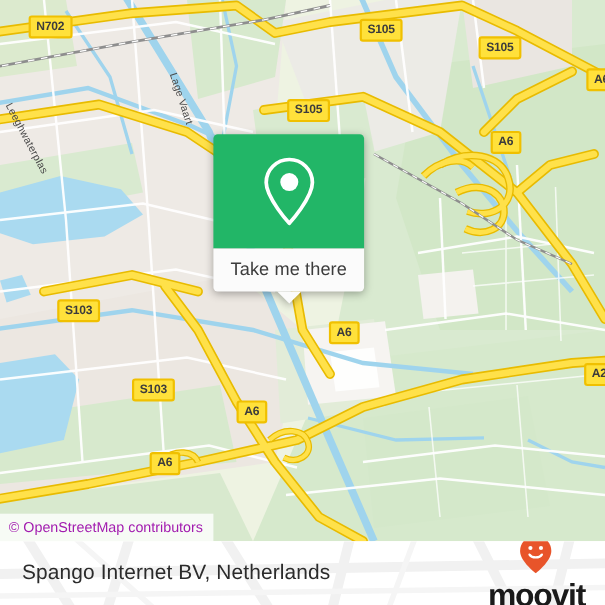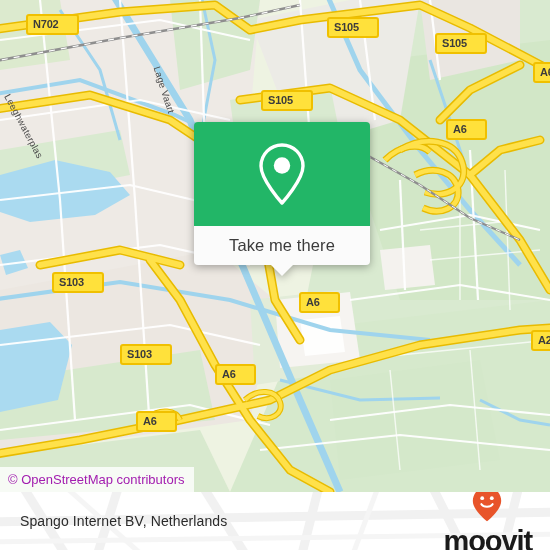--- a/index.html
+++ b/index.html
@@ -33,21 +33,21 @@
   .shield {
     position: absolute;
     background: #ffe13b;
     border: 2px solid #f0c000;
     border-radius: 3px;
     color: #3c3c3c;
     font-family: "Liberation Sans", sans-serif;
     font-weight: bold;
     font-size: 11px;
     line-height: 14px;
-    padding: 1px 18px 2px 5px;
+    padding: 1px 5px 2px 5px;
     letter-spacing: -0.2px;
     white-space: nowrap;
     box-sizing: border-box;
   }
 
   
   .place-label {
     position: absolute;
     font-family: "Liberation Serif", serif;
     font-style: italic;
@@ -64,21 +64,21 @@
     white-space: nowrap;
     letter-spacing: 0.3px;
     transform-origin: 0 0;
   }
 
   
   #callout {
     position: absolute;
     left: 194px;
     top: 122px;
-    width: 176px;
+    width: 137px;
     filter: drop-shadow(0 2px 4px rgba(0,0,0,0.33));
   }
   #callout-top {
     background: #22b667;
     height: 104px;
     border-radius: 4px 4px 0 0;
     display: flex;
     align-items: center;
     justify-content: center;
   }
@@ -144,21 +144,21 @@
   #footer-watermark {
     position: absolute;
     left: 0; top: 0;
     width: 550px; height: 58px;
     opacity: 1;
     pointer-events: none;
   }
   #footer-title {
     position: relative;
     font-family: "Liberation Sans", sans-serif;
-    font-size: 14px;
+    font-size: 19px;
     color: #2b2b2b;
     letter-spacing: 0.1px;
     z-index: 2;
   }
   #brand {
     position: relative;
     display: flex;
     align-items: center;
     z-index: 2;
     flex-direction: column;

